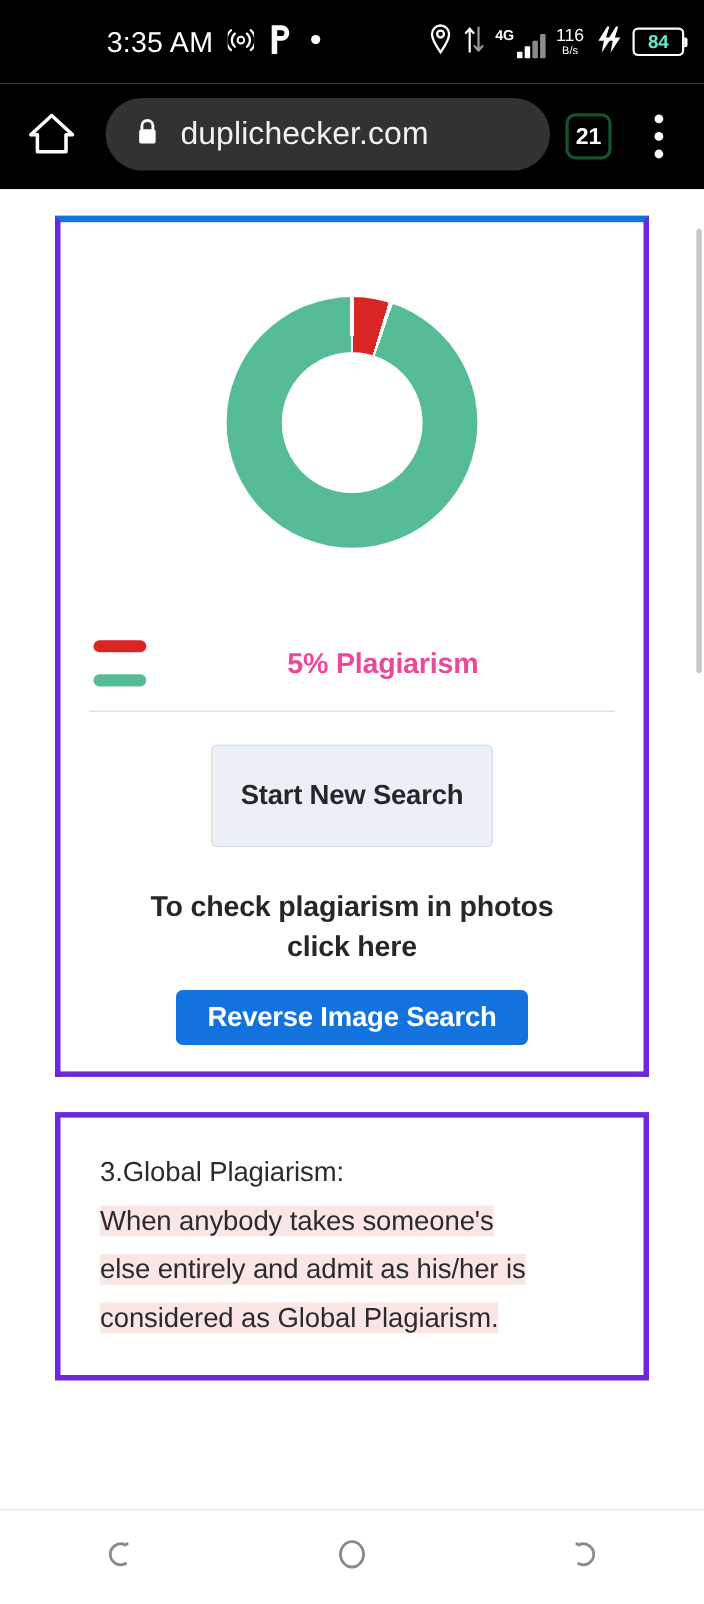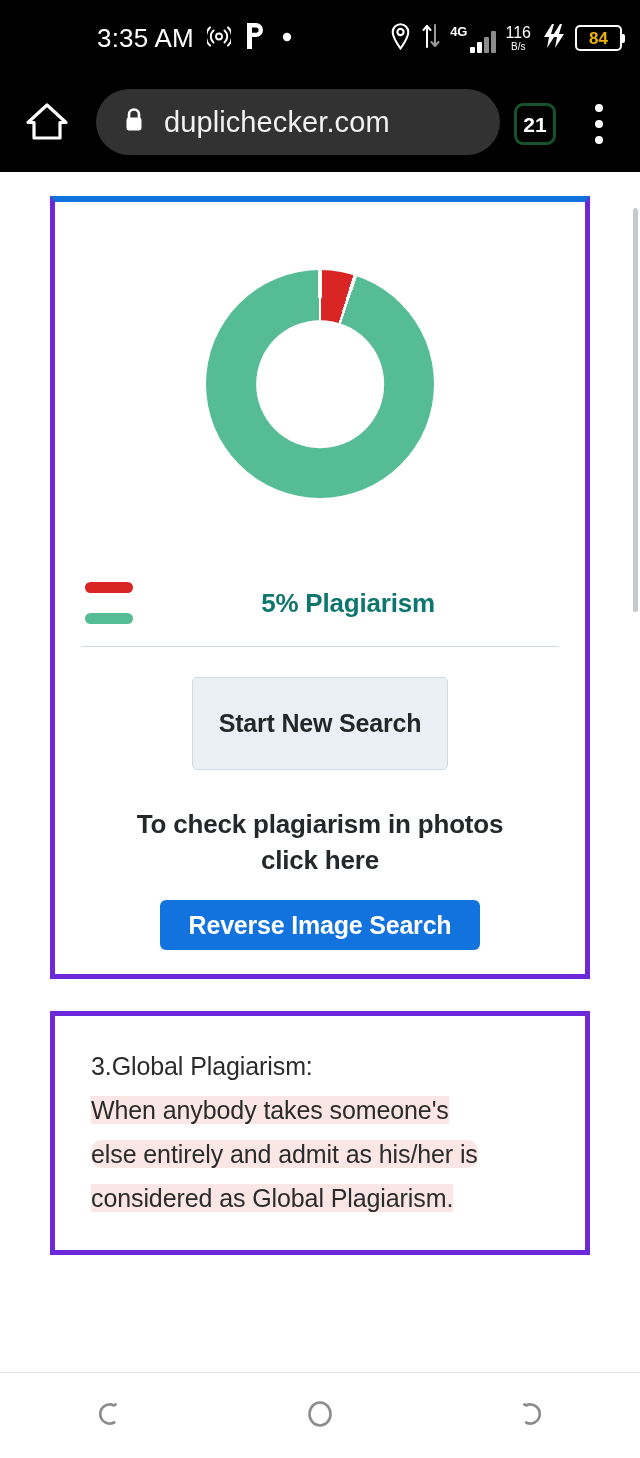--- a/index.html
+++ b/index.html
@@ -89,21 +89,21 @@
   .battery::after {
     content: "";
     position: absolute;
     right: -5px;
     top: 7px;
     width: 3px;
     height: 9px;
     background: #ffffff;
     border-radius: 0 2px 2px 0;
   }
-  .battery span { font-size: 17px; font-weight: 600; color: #eab308; line-height: 1; }
+  .battery span { font-size: 17px; font-weight: 600; color: #5eead4; line-height: 1; }
 
   
   .browser-bar {
     height: 96px;
     background: #000000;
     display: flex;
     align-items: center;
     padding: 0 18px;
   }
   .home-btn {
@@ -203,21 +203,21 @@
   }
   .legend-dash { width: 48px; height: 11px; border-radius: 6px; }
   .legend-labels {
     flex: 1 1 auto;
     text-align: center;
     margin-right: 22px;
   }
   .legend-labels div {
     font-size: 26px;
     font-weight: 700;
-    color: #0f766e;
+    color: #ec4899;
     line-height: 36px;
     letter-spacing: -.2px;
   }
 
   .divider {
     height: 1px;
     background: #cdd9e5;
     margin: 22px 26px 0 26px;
   }
 
@@ -457,21 +457,21 @@
 
       <div class="promo-text">To check plagiarism in photos click here</div>
 
       <button class="btn-primary" style="background: rgb(18, 115, 222);">Reverse Image Search</button>
     </div>
 
     <div class="card card-article">
       <div class="art-heading">3.Global Plagiarism:</div>
       <div class="art-body">
         <span class="hl" style="background: rgb(251, 230, 230);">When anybody takes someone's</span><br>
-        <span class="hl" style="background: rgb(251, 230, 230); border-radius: 11px;">else entirely and admit as his/her is</span><br>
+        <span class="hl" style="background: rgb(251, 230, 230);">else entirely and admit as his/her is</span><br>
         <span class="hl" style="background: rgb(251, 230, 230);">considered as Global Plagiarism.</span>
       </div>
     </div>
 
   </div>
 
   <div class="navbar">
     <div class="nav-btn">
       <span>
         <svg width="34" height="34" viewBox="0 0 34 34">

